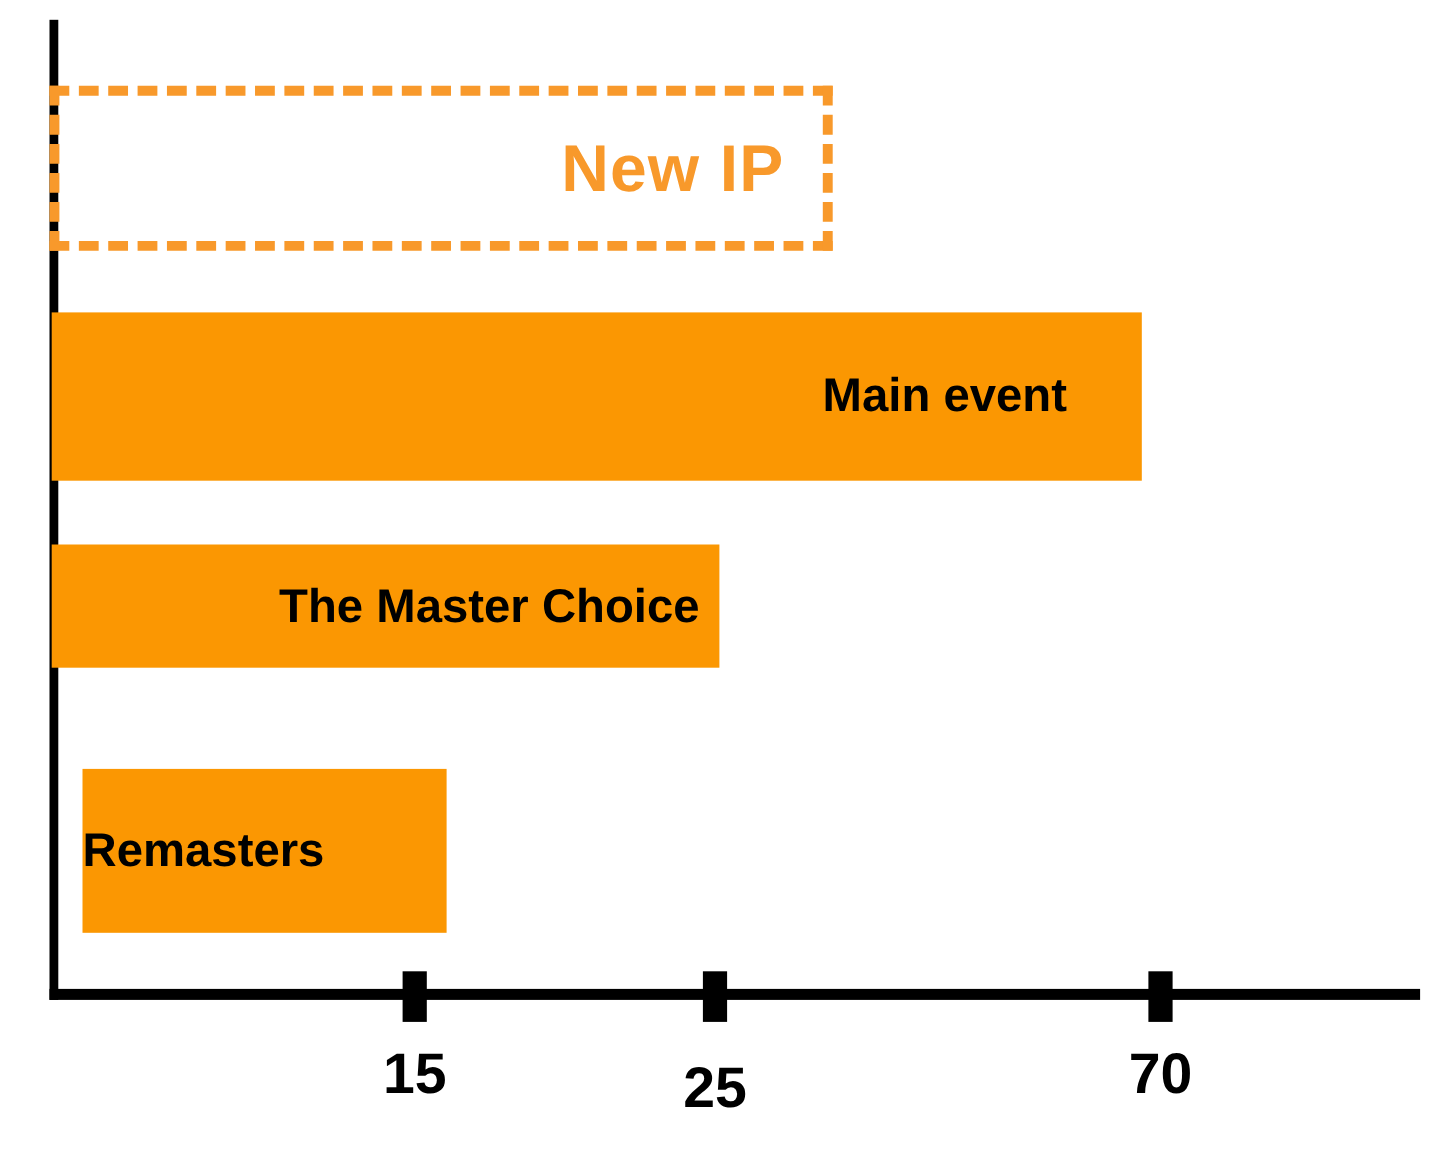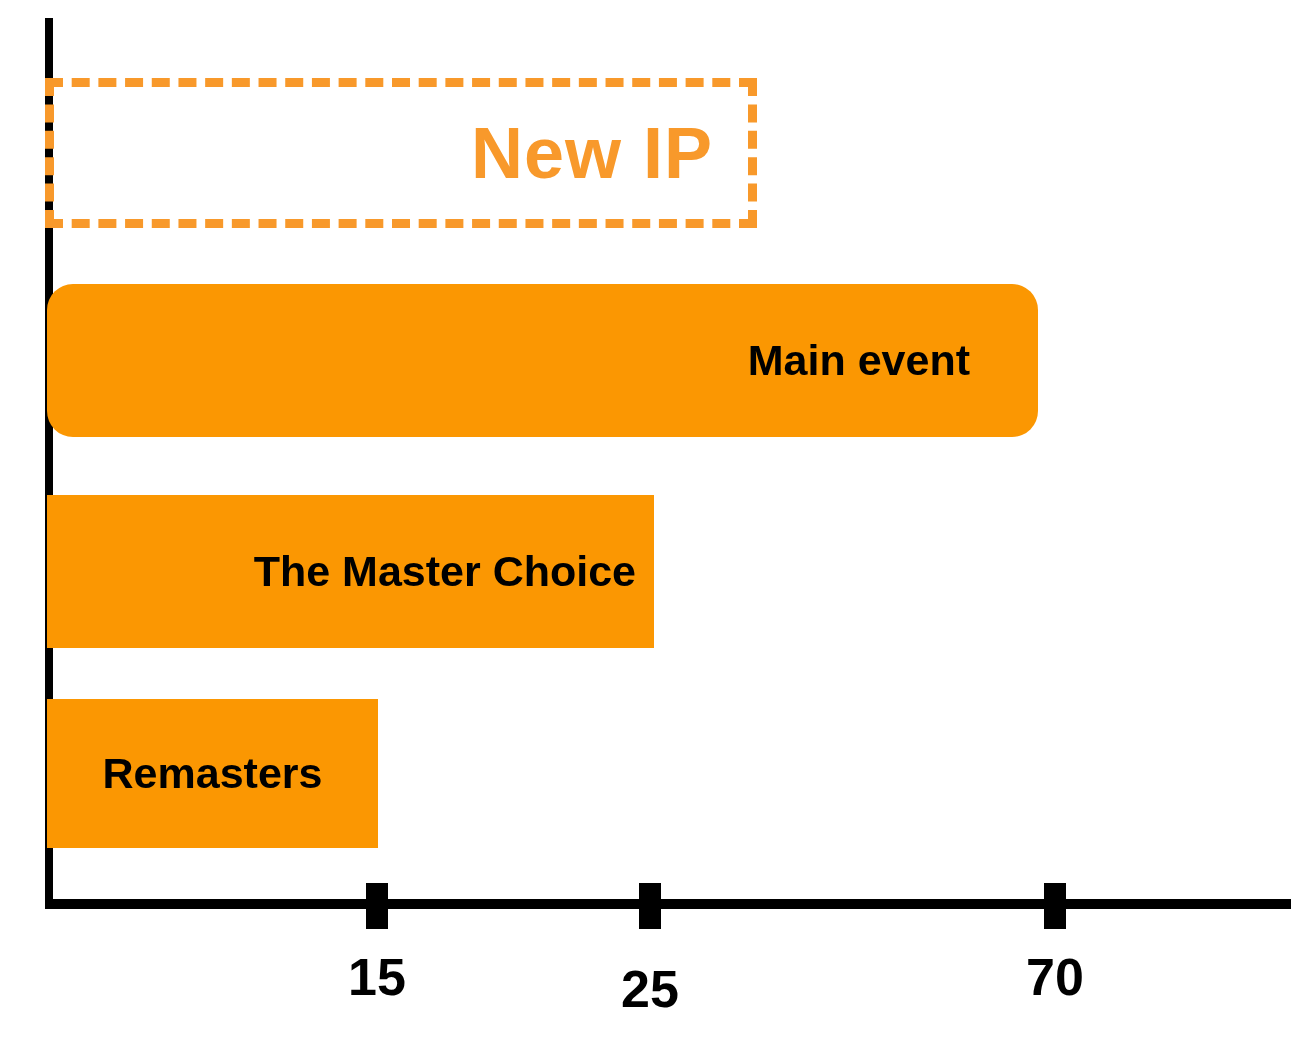--- a/index.html
+++ b/index.html
@@ -61,21 +61,21 @@
     left: 45px; top: 78px;
     width: 712px; height: 150px;
     box-sizing: border-box;
     border: 9px dashed var(--outline-color, #F8992B);
     display: flex;
     align-items: center;
     justify-content: flex-end;
     padding-right: 35px;
   }
   .newip-label {
-    font-size: 72px;
+    font-size: 60px;
     font-weight: bold;
     color: var(--outline-color, #F8992B);
     letter-spacing: 1px;
     white-space: nowrap;
   }
 
   
   .bar {
     position: absolute;
     left: 47px;
@@ -88,33 +88,32 @@
     font-weight: bold;
     color: #000000;
     white-space: nowrap;
   }
   .bar-main {
     top: 284px;
     width: 991px; height: 153px;
     justify-content: flex-end;
     padding-right: 68px;
     box-sizing: border-box;
-    border-radius: 26px;
   }
   .bar-master {
     top: 495px;
-    width: 607px; height: 153px;
+    width: 607px; height: 112px;
     justify-content: flex-end;
     padding-right: 18px;
     box-sizing: border-box;
   }
   .bar-remasters {
     top: 699px;
     width: 331px; height: 149px;
-    justify-content: center;
+    margin-left: 28px;
   }
 </style>
 </head>
 <body>
 
 <div class="canvas" style="--bar-color: #FB9702; --outline-color: #F8992B;">
 
   <div class="y-axis"></div>
   <div class="x-axis"></div>
 

